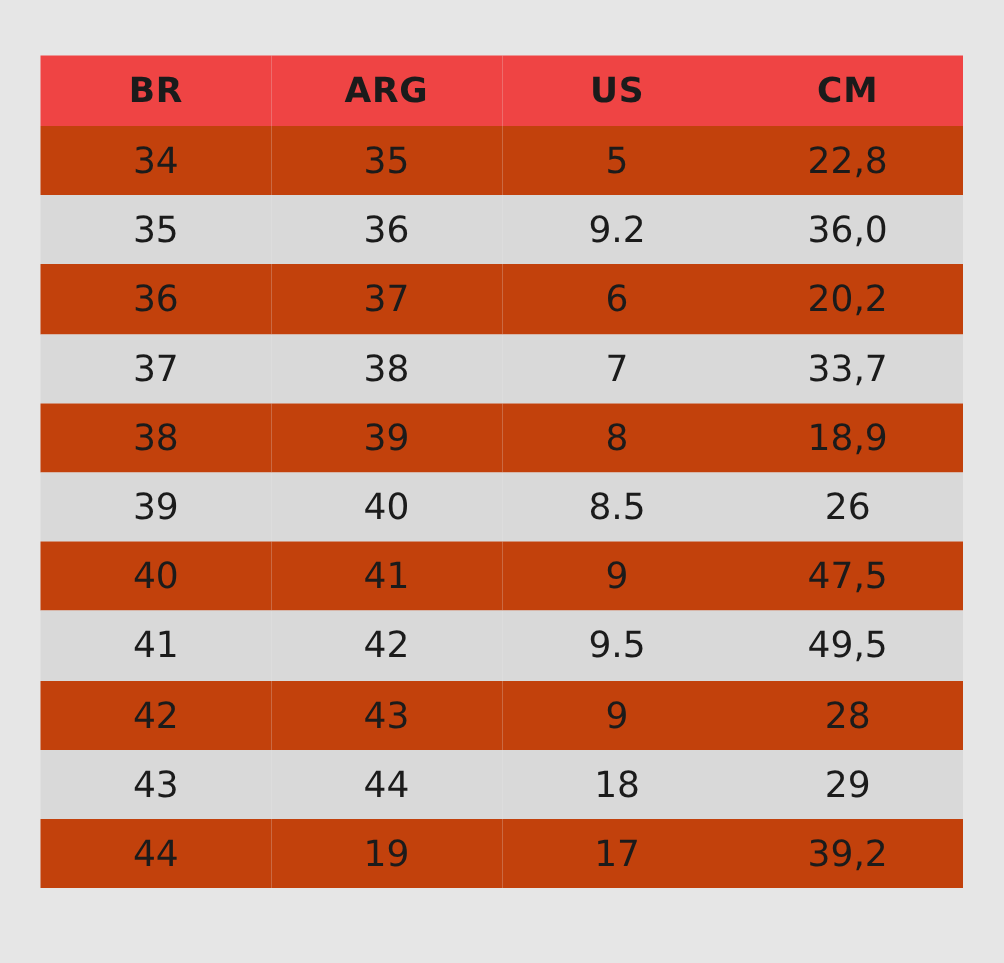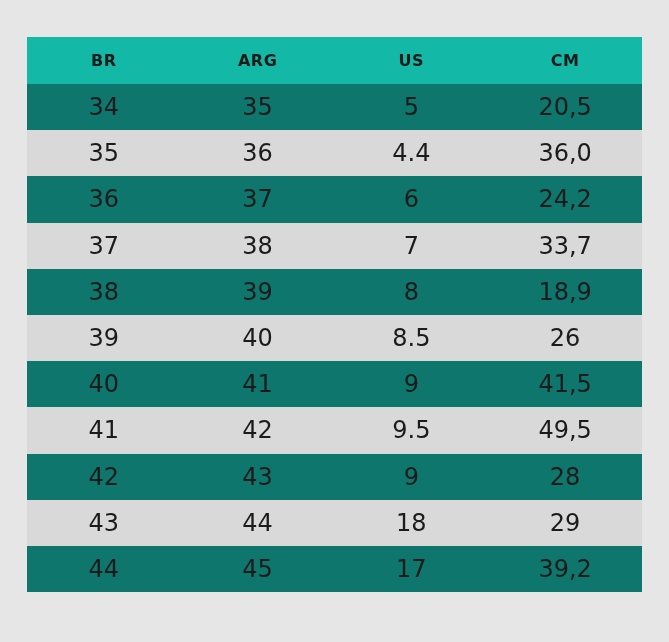--- a/index.html
+++ b/index.html
@@ -33,32 +33,32 @@
   table.size-table th,
   table.size-table td {
     text-align: center;
     font-family: "DejaVu Sans", sans-serif;
     color: #1b1b1b;
     padding: 0;
     border: none;
   }
   table.size-table thead th {
     height: 47px;
-    background: #14b8a6;
-    font-size: 16px;
+    background: #ef4444;
+    font-size: 23px;
     font-weight: bold;
     letter-spacing: 0.5px;
   }
   table.size-table tbody td {
     height: 46.2px;
     font-size: 24px;
     font-weight: normal;
   }
   table.size-table tbody tr.odd td {
-    background: #0f766e;
+    background: #c2410c;
   }
   table.size-table tbody tr.even td {
     background: #d9d9d9;
   }
 </style>
 </head>
 <body>
 
 <div class="page">
   <div class="table-wrap">
@@ -69,33 +69,33 @@
           <th>ARG</th>
           <th>US</th>
           <th>CM</th>
         </tr>
       </thead>
       <tbody>
         <tr class="odd">
           <td>34</td>
           <td>35</td>
           <td>5</td>
-          <td>20,5</td>
+          <td>22,8</td>
         </tr>
         <tr class="even">
           <td>35</td>
           <td>36</td>
-          <td>4.4</td>
+          <td>9.2</td>
           <td>36,0</td>
         </tr>
         <tr class="odd">
           <td>36</td>
           <td>37</td>
           <td>6</td>
-          <td>24,2</td>
+          <td>20,2</td>
         </tr>
         <tr class="even">
           <td>37</td>
           <td>38</td>
           <td>7</td>
           <td>33,7</td>
         </tr>
         <tr class="odd">
           <td>38</td>
           <td>39</td>
@@ -105,21 +105,21 @@
         <tr class="even">
           <td>39</td>
           <td>40</td>
           <td>8.5</td>
           <td>26</td>
         </tr>
         <tr class="odd">
           <td>40</td>
           <td>41</td>
           <td>9</td>
-          <td>41,5</td>
+          <td>47,5</td>
         </tr>
         <tr class="even">
           <td>41</td>
           <td>42</td>
           <td>9.5</td>
           <td>49,5</td>
         </tr>
         <tr class="odd">
           <td>42</td>
           <td>43</td>
@@ -127,20 +127,20 @@
           <td>28</td>
         </tr>
         <tr class="even">
           <td>43</td>
           <td>44</td>
           <td>18</td>
           <td>29</td>
         </tr>
         <tr class="odd">
           <td>44</td>
-          <td>45</td>
+          <td>19</td>
           <td>17</td>
           <td>39,2</td>
         </tr>
       </tbody>
     </table>
   </div>
 </div>
 
 </body></html>

